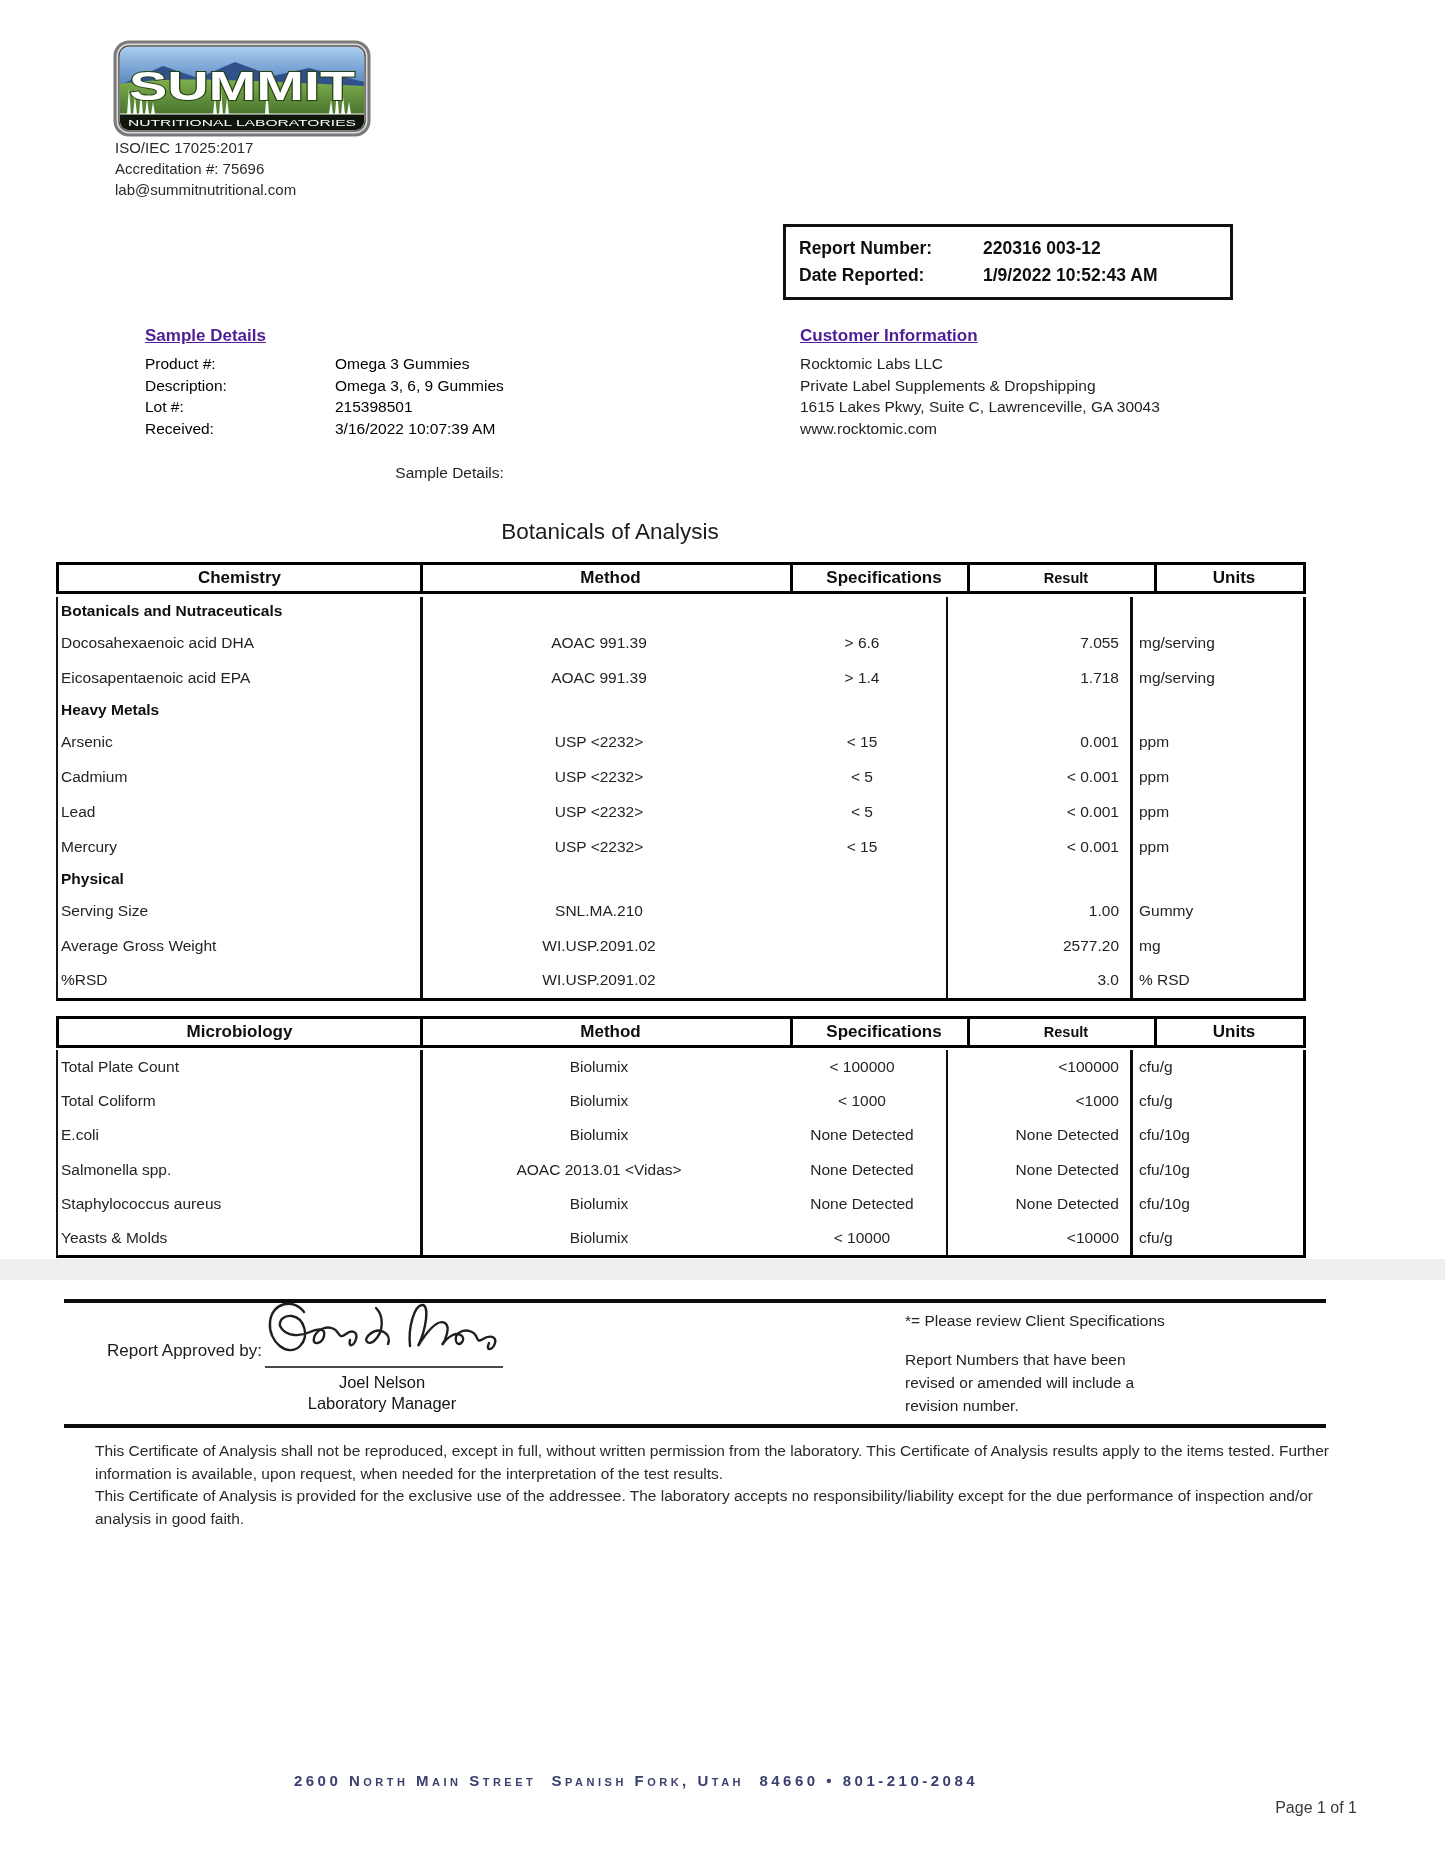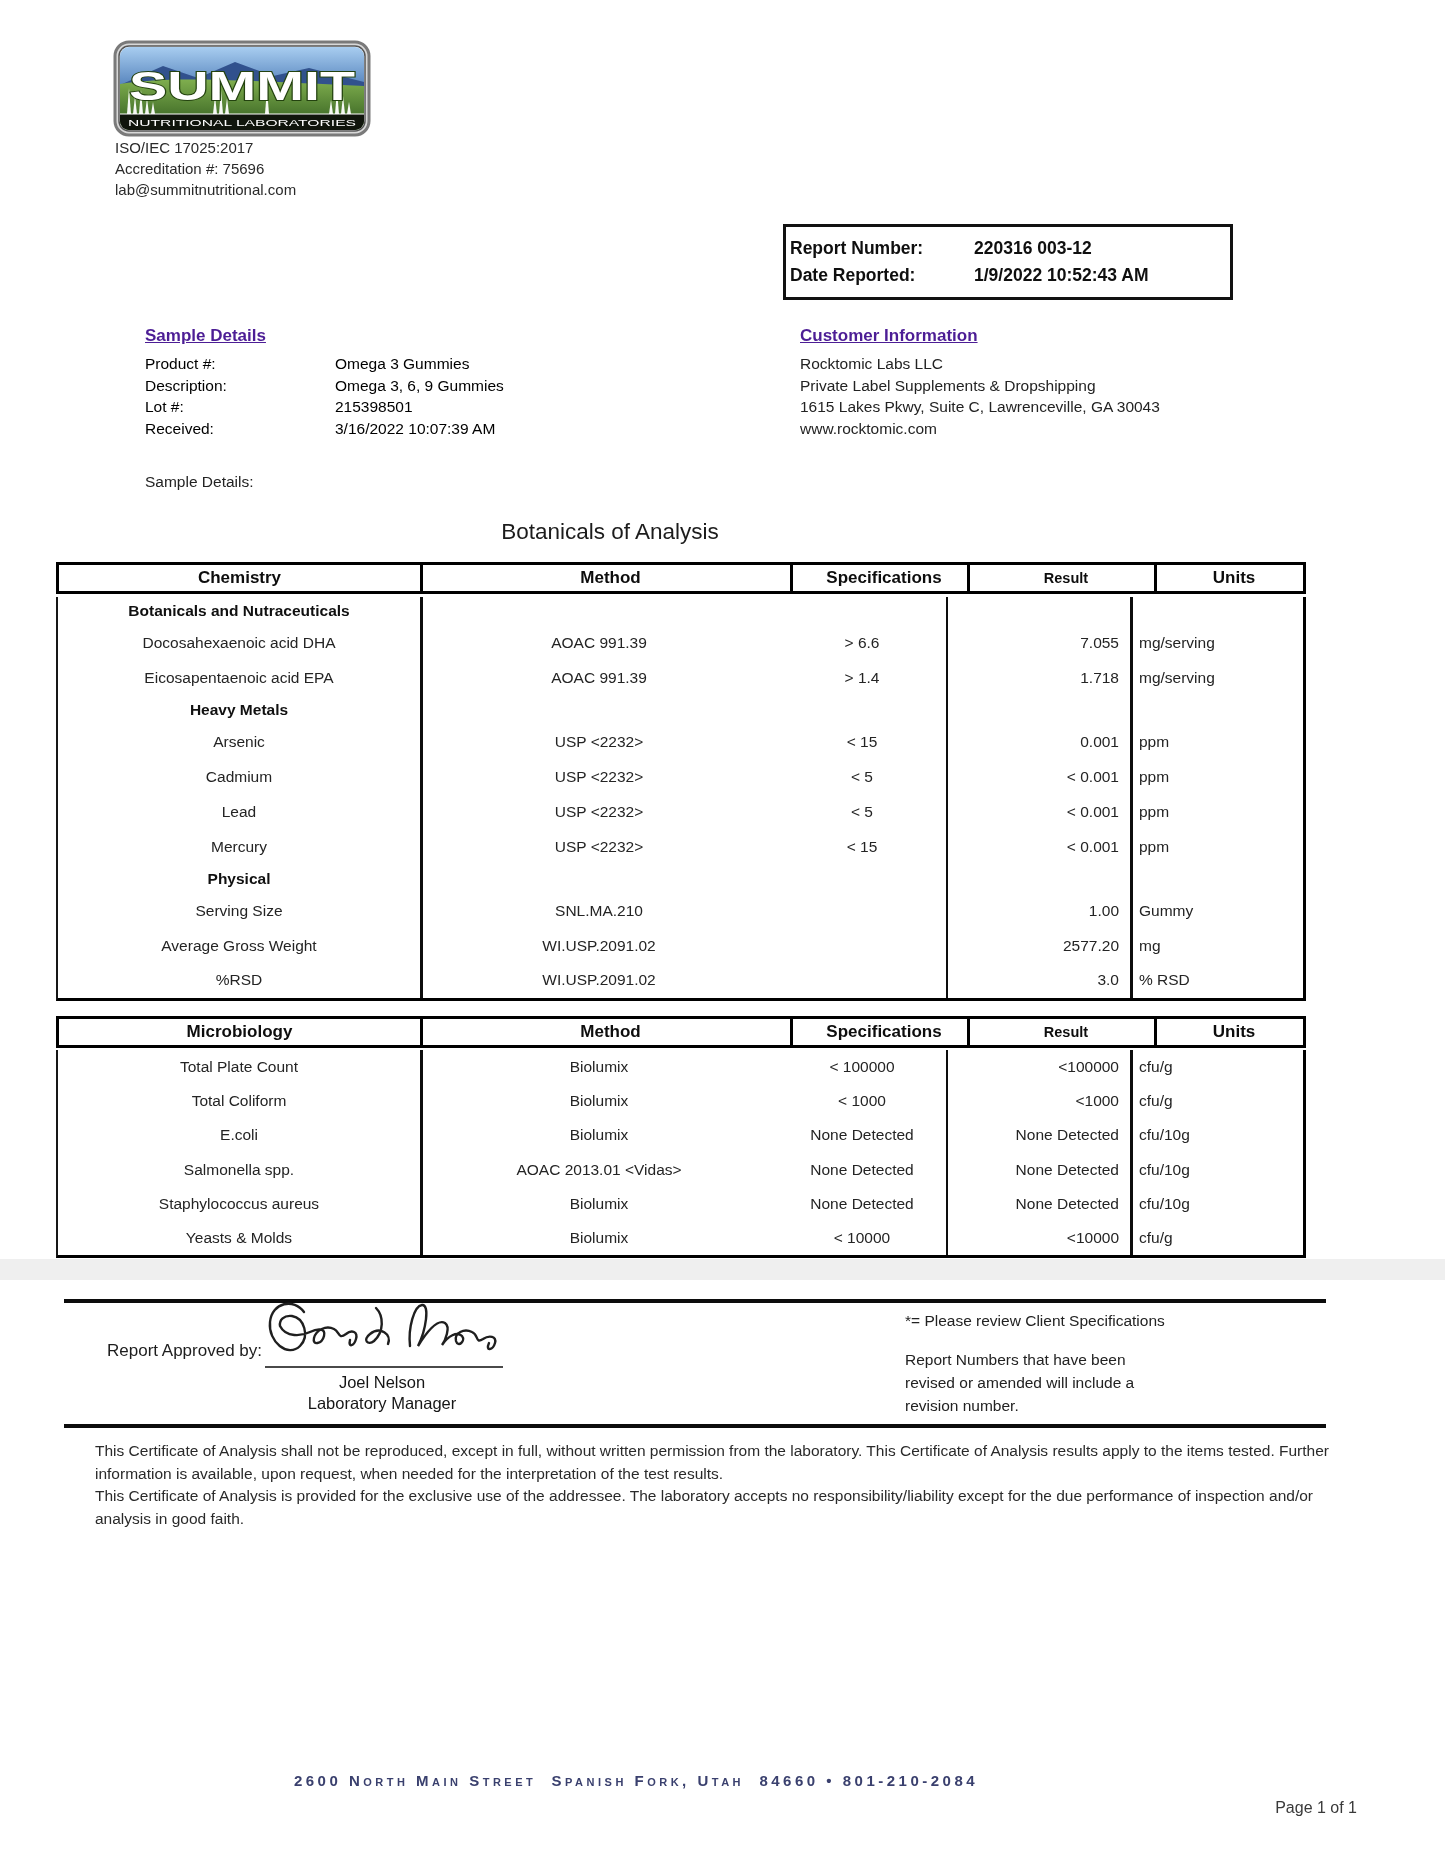--- a/index.html
+++ b/index.html
@@ -11,31 +11,31 @@
   .logo { position:absolute; left:113px; top:40px; width:258px; height:97px; }
   .hdr-line { position:absolute; left:115px; font-size:15px; color:#2a2a2a; }
   .iso   { top:139px; }
   .accr  { top:160px; }
   .email { top:181px; }
 
   .report-box {
     position:absolute; left:783px; top:224px; width:450px; height:76px;
     border:3px solid #111; box-sizing:border-box; padding-top:8px; background:#fff;
   }
-  .rb-row { display:flex; padding-left:4px; height:27px; align-items:center; }
+  .rb-row { display:flex; padding-left:13px; height:27px; align-items:center; }
   .rb-label { width:184px; font-weight:bold; font-size:17.5px; color:#0f0f0f; }
   .rb-value { font-weight:bold; font-size:17.5px; color:#0f0f0f; }
 
   
   .sec-title { font-weight:bold; font-size:17px; text-decoration:underline; color:#4c1d95; }
   .sample-details { position:absolute; left:145px; top:326px; }
   .sd-fields { margin-top:7px; }
   .sd-row { display:flex; font-size:15.5px; line-height:21.5px; color:#000000; }
   .sd-label { width:190px; }
-  .sd-extra { margin-top:34px; font-size:15.5px; color:#232323; }
+  .sd-extra { margin-top:25px; font-size:15.5px; color:#232323;text-align:right; }
   .customer-info { position:absolute; left:800px; top:326px; }
   .ci-lines { margin-top:7px; font-size:15.5px; line-height:21.5px; color:#232323; }
 
   
   .coa-title { position:absolute; left:0; top:519px; width:1220px; text-align:center;
                font-size:22.5px; color:#1c1c1c; }
 
   
   .thead {
     position:absolute; left:56px; width:1250px; height:32px;
@@ -59,21 +59,21 @@
   .vline { position:absolute; top:0; bottom:0; background:#0d0d0d; }
   .vl1 { left:362px;  width:2.5px; }
   .vl2 { left:888px;  width:2px; }
   .vl3 { left:1072px; width:2.5px; }
 
   .trow { display:flex; align-items:center; }
   .trow.data { height:35px; }
   .trow.sec  { height:29px; }
   .tbody.micro .trow.data { flex:1; height:auto; }
   .c { box-sizing:border-box; font-size:15.5px; color:#242424; }
-  .c.name   { width:359px; padding-left:3px;text-align:center; }
+  .c.name   { width:359px; padding-left:3px; }
   .trow.sec .c.name { font-weight:bold; color:#101010; font-size:15.5px; }
   .c.method { width:364px; text-align:center; }
   .c.spec   { width:162px; text-align:center; }
   .c.result { width:184px; text-align:right; padding-right:8px; }
   .c.units  { flex:1; padding-left:12px; }
 
   .grayband { position:absolute; left:0; top:1259px; width:1445px; height:21px; background:#efefef; }
 
   
   .rule { position:absolute; left:64px; width:1262px; height:4px; background:#0c0c0c; }

